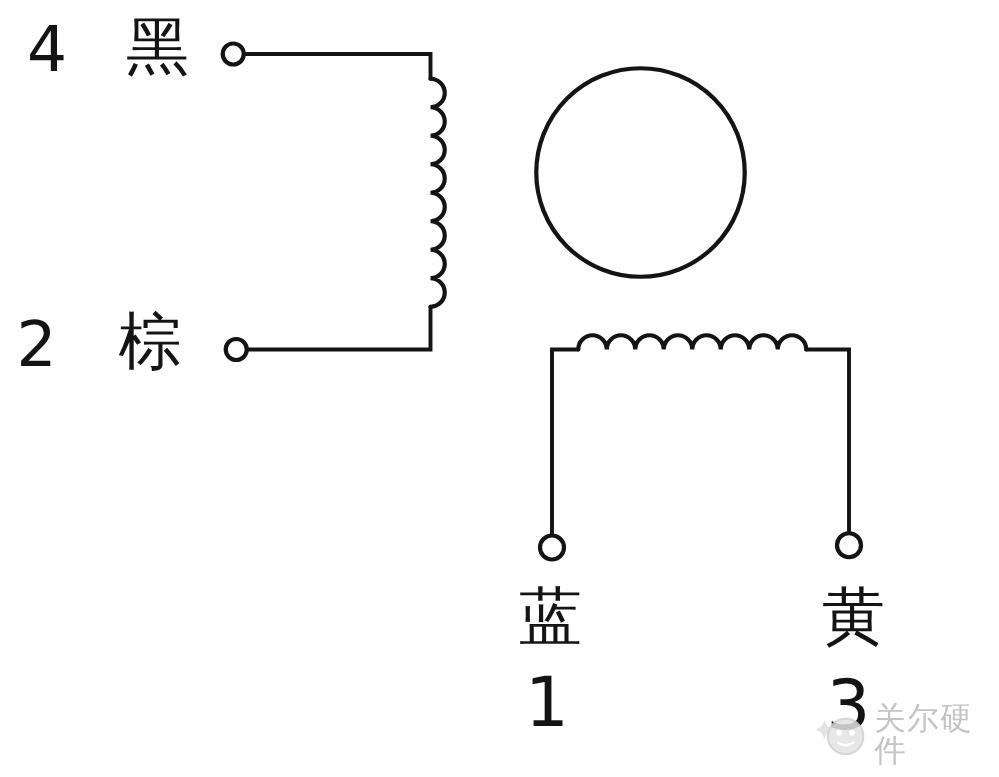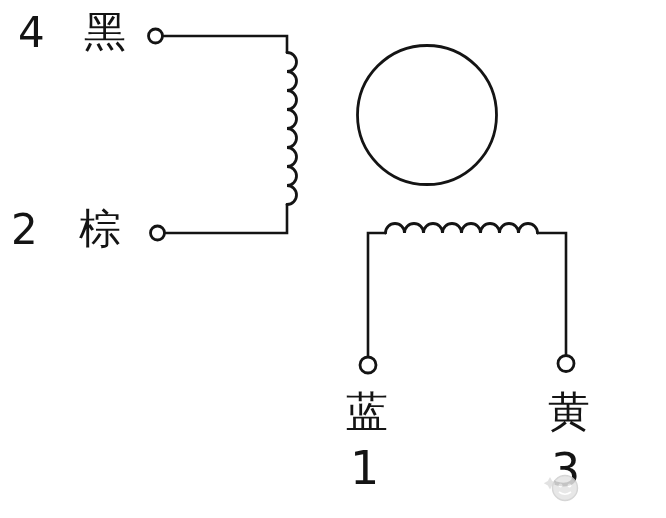--- a/index.html
+++ b/index.html
@@ -115,15 +115,16 @@
     <svg width="38" height="36" viewBox="0 0 38 36">
       <g opacity="0.85">
         <path d="M 4 8 l 2.2 4 l 4 2.2 l -4 2.2 l -2.2 4 l -2.2 -4 l -4 -2.2 l 4 -2.2 z" fill="#dedede" transform="translate(3,0)"></path>
         <circle cx="22" cy="19" r="12.5" fill="#e3e3e3"></circle>
         <circle cx="22" cy="19" r="12.5" fill="none" stroke="#cfcfcf" stroke-width="1.4"></circle>
         <circle cx="17.5" cy="16.5" r="2" fill="#ffffff"></circle>
         <circle cx="26.5" cy="16.5" r="2" fill="#ffffff"></circle>
         <path d="M 16 23 q 6 4.5 12 0" fill="none" stroke="#ffffff" stroke-width="1.6"></path>
       </g>
     </svg>
+    <span class="watermark-text">关尔硬件</span>
   </div>
 
 </div>
 
 </body></html>

